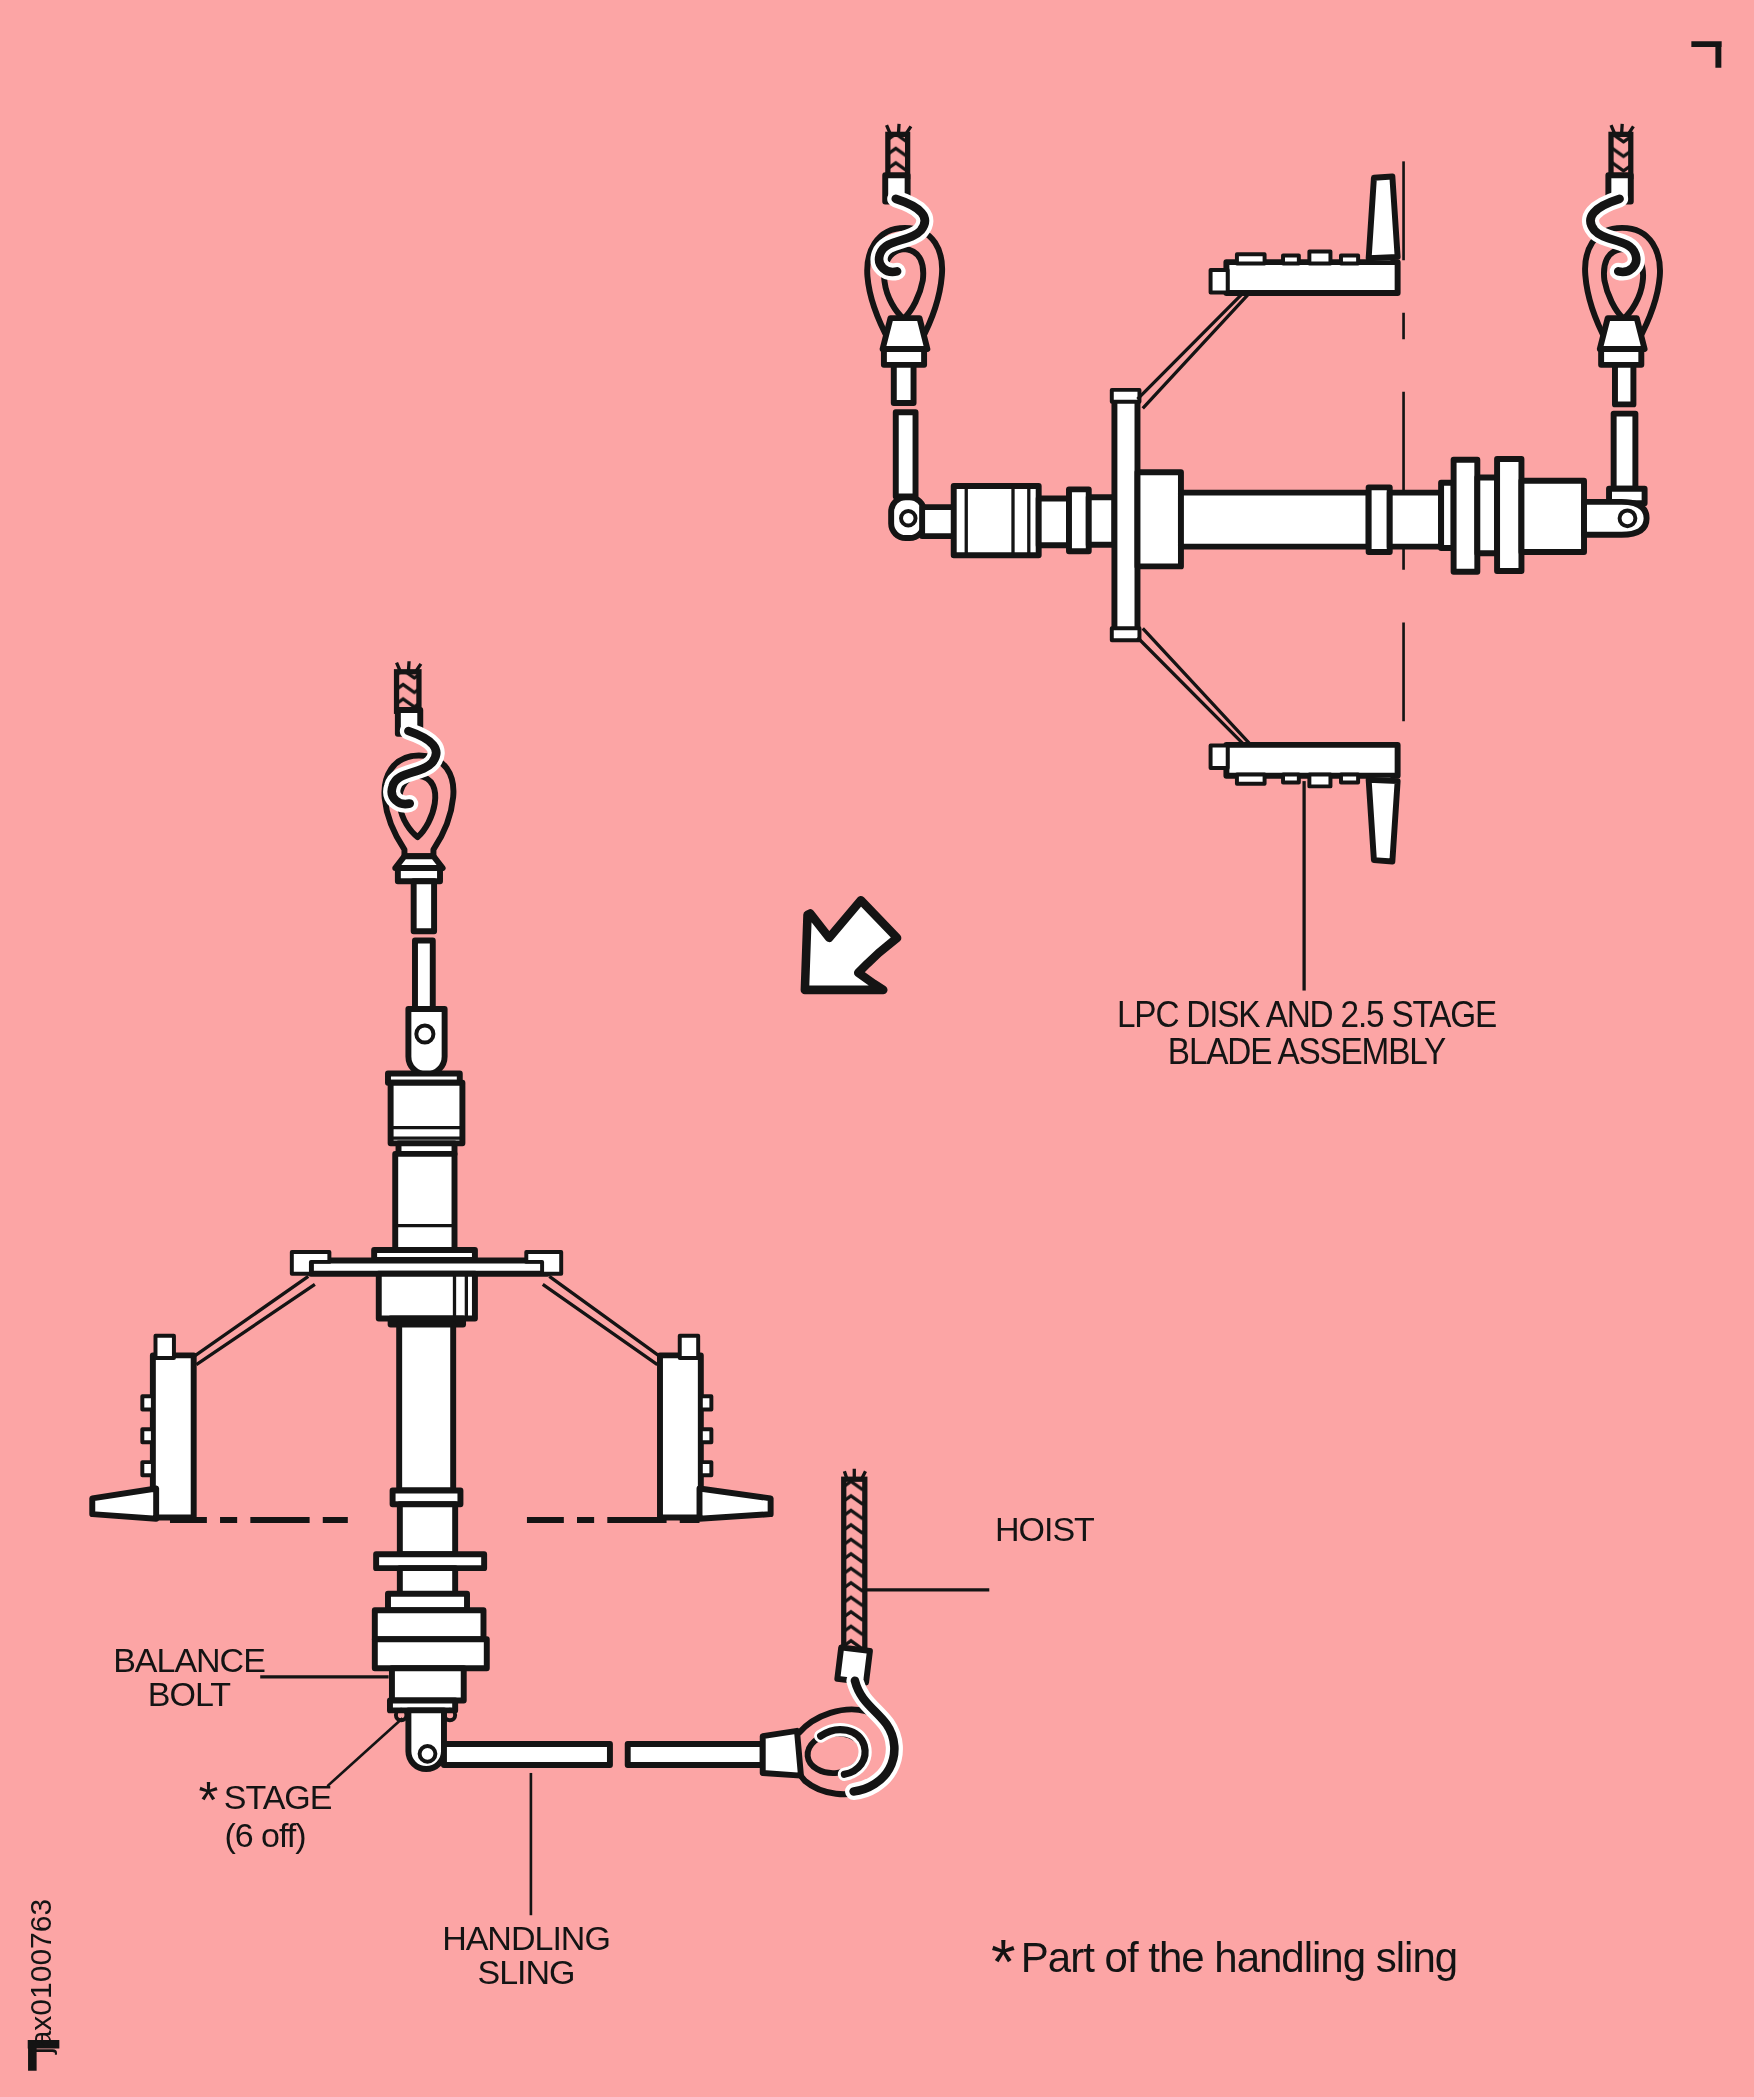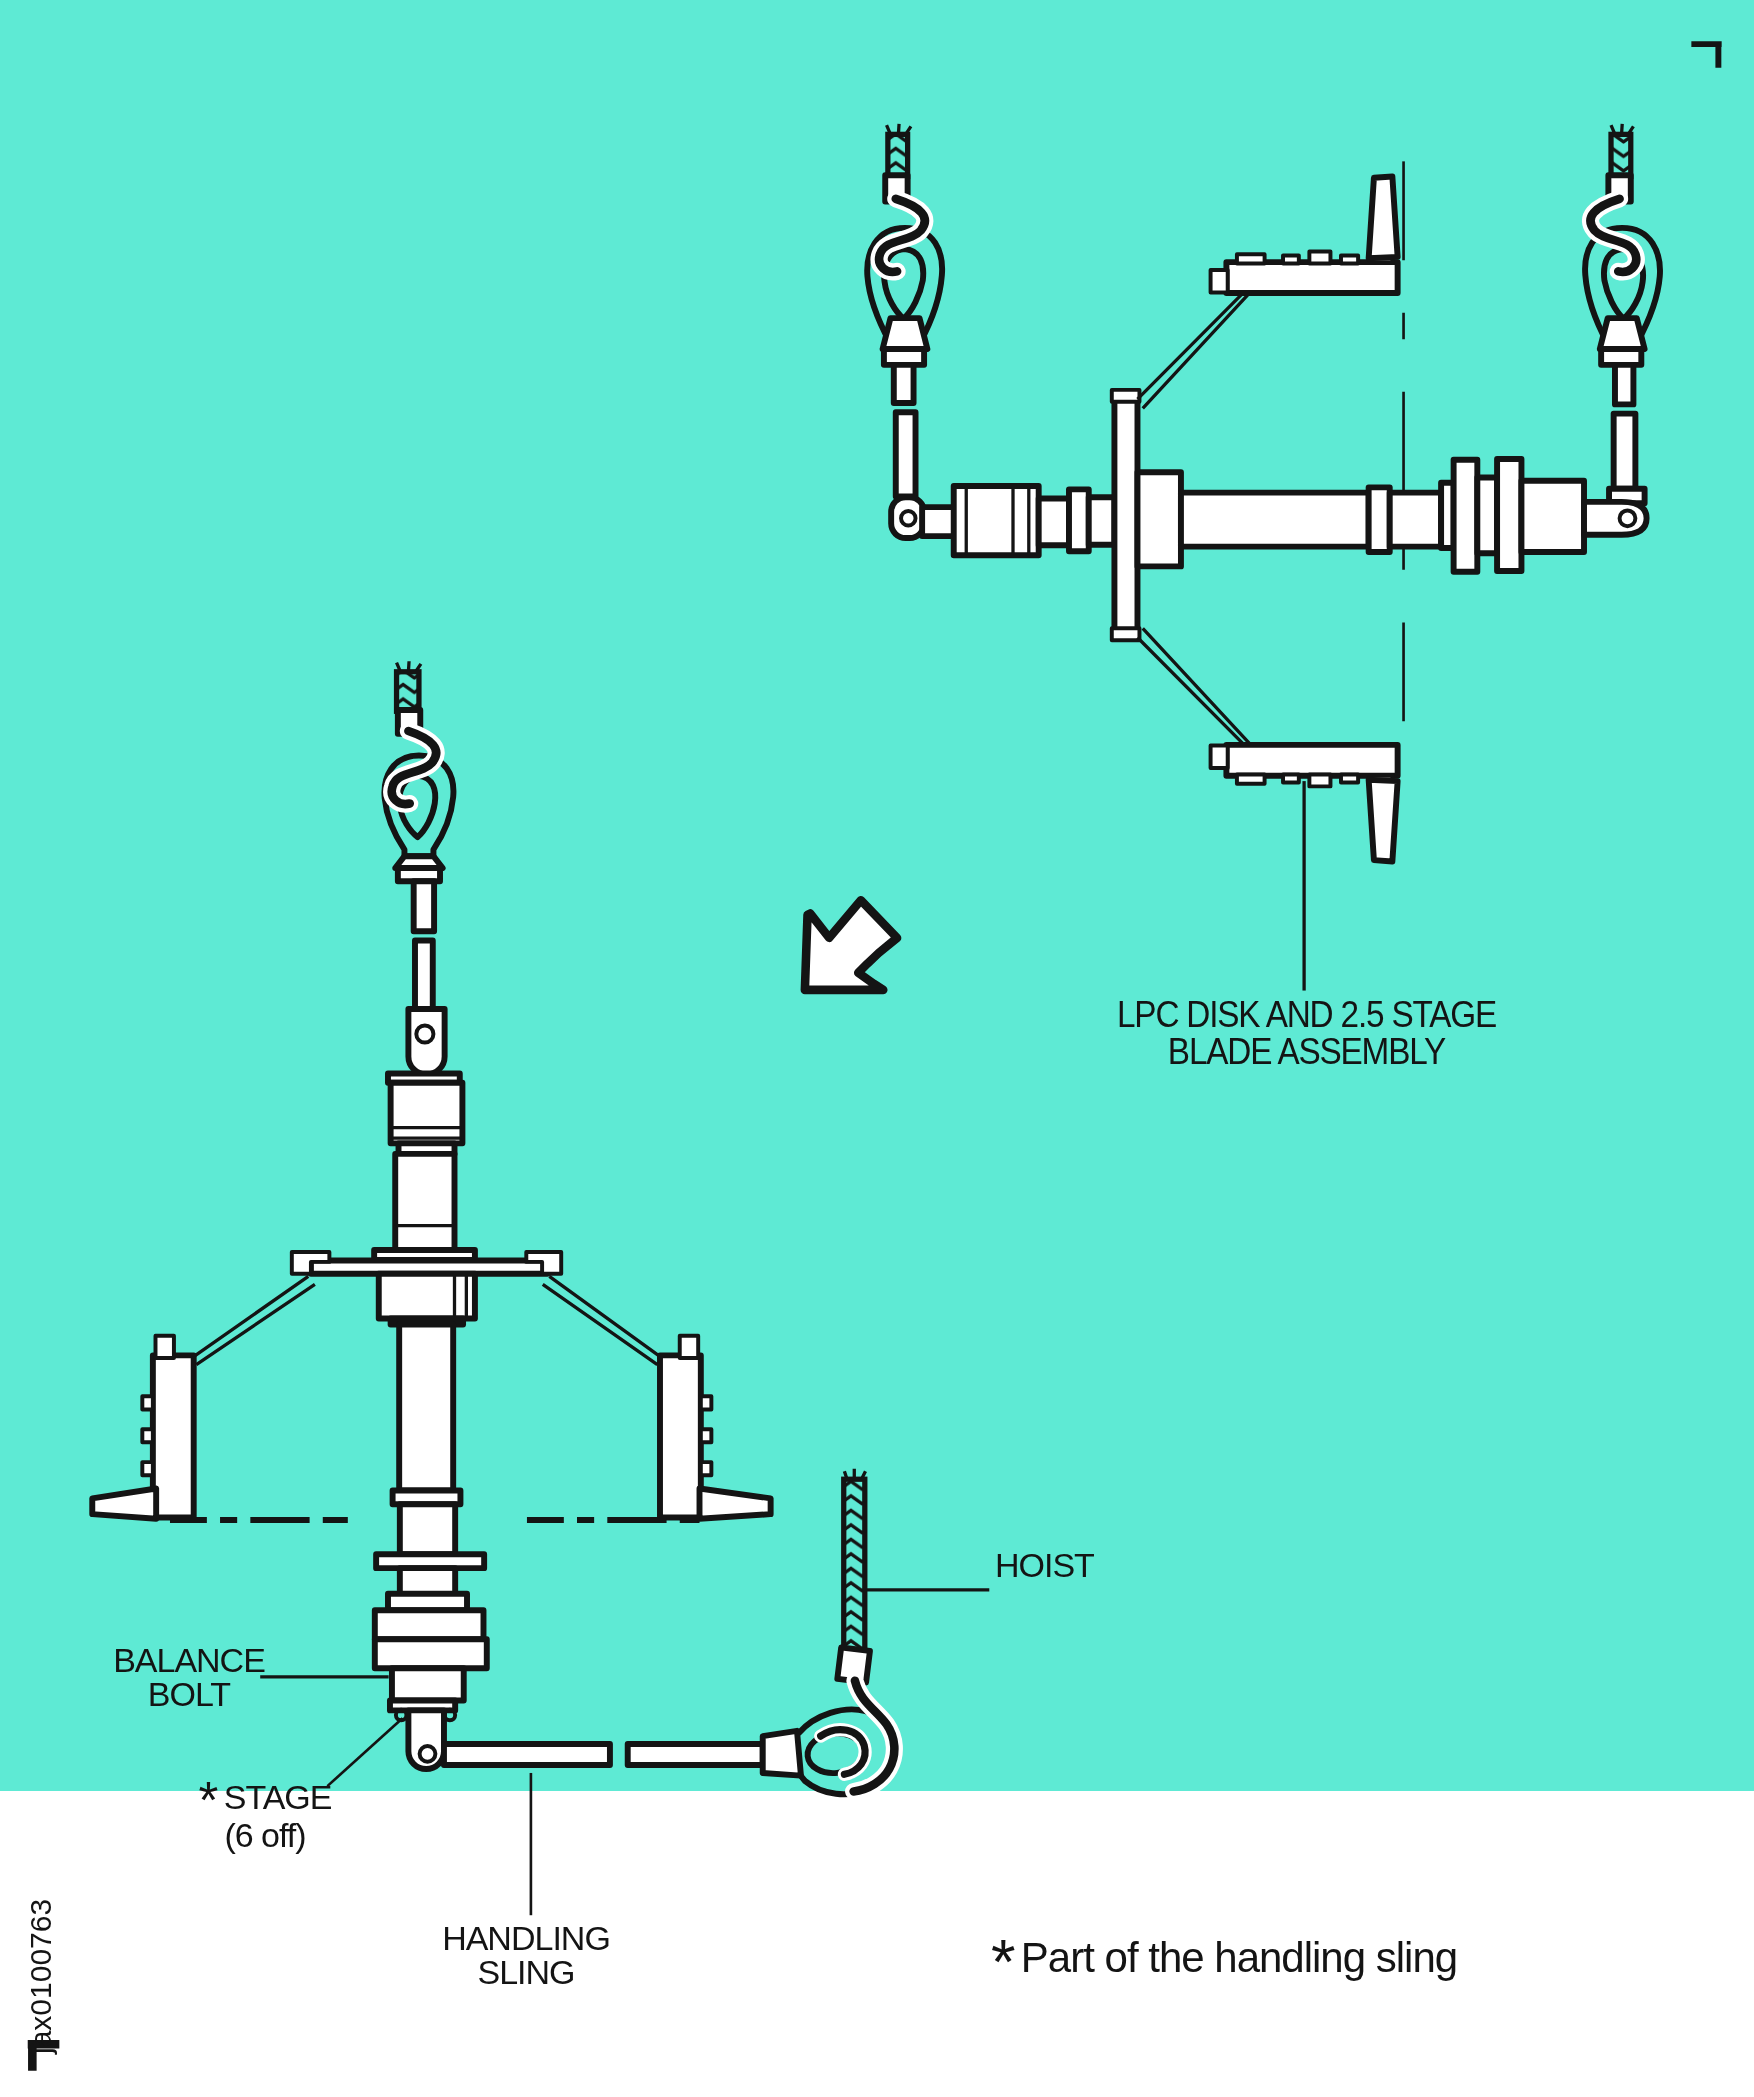--- a/index.html
+++ b/index.html
@@ -1,17 +1,17 @@
 <!DOCTYPE html>
 <html style="font-size:10.5px"><head>
 <meta charset="utf-8">
 <style>
   html,body{margin:0;padding:0}
   body{width:1754px;height:2097px;background:#ffffff;position:relative;overflow:hidden}
-  .page{position:absolute;left:0;top:0;width:1754px;height:1791px;background:#5eead4}
+  .page{position:absolute;left:0;top:0;width:1754px;height:2097px;background:#fca5a5}
   svg.art{position:absolute;left:0;top:0}
   .lbl{position:absolute;font-family:"Liberation Sans",sans-serif;color:#141414;
        font-size:34px;line-height:34px;letter-spacing:-1px;white-space:nowrap;}
   .ctr{text-align:center}
   .lpc{font-size:37px;line-height:37px;letter-spacing:-1.3px;transform:scaleX(.9);transform-origin:50% 50%}
   .ast{font-size:1.5em;vertical-align:-0.18em;letter-spacing:0;margin-right:5.3px}
   .foot{font-size:42px}
   .jax{font-size:30px;letter-spacing:0;transform:rotate(-90deg);transform-origin:0 0}
   
   .o  {fill:#fff;stroke:#141414;stroke-width:9;stroke-linejoin:round}
@@ -240,21 +240,21 @@
     <line x1="497" y1="2712" x2="611" y2="2609" class="t4"></line>
     <line x1="806" y1="2692" x2="806" y2="2908" class="t4"></line>
   </g>
 </svg>
 
 <div class="lbl lpc ctr" style="left:1076px;top:996px;width:461px">
   <div>LPC DISK AND 2.5 STAGE</div>
   <div>BLADE ASSEMBLY</div>
 </div>
 
-<div class="lbl" style="left:995px;top:1548px">HOIST</div>
+<div class="lbl" style="left:995px;top:1512px">HOIST</div>
 
 <div class="lbl ctr" style="left:90px;top:1643px;width:198px">
   <div>BALANCE</div>
   <div>BOLT</div>
 </div>
 
 <div class="lbl ctr" style="left:186px;top:1780px;width:158px;line-height:35px">
   <div><span class="ast">*</span><span>STAGE</span></div>
   <div>(6 off)</div>
 </div>

